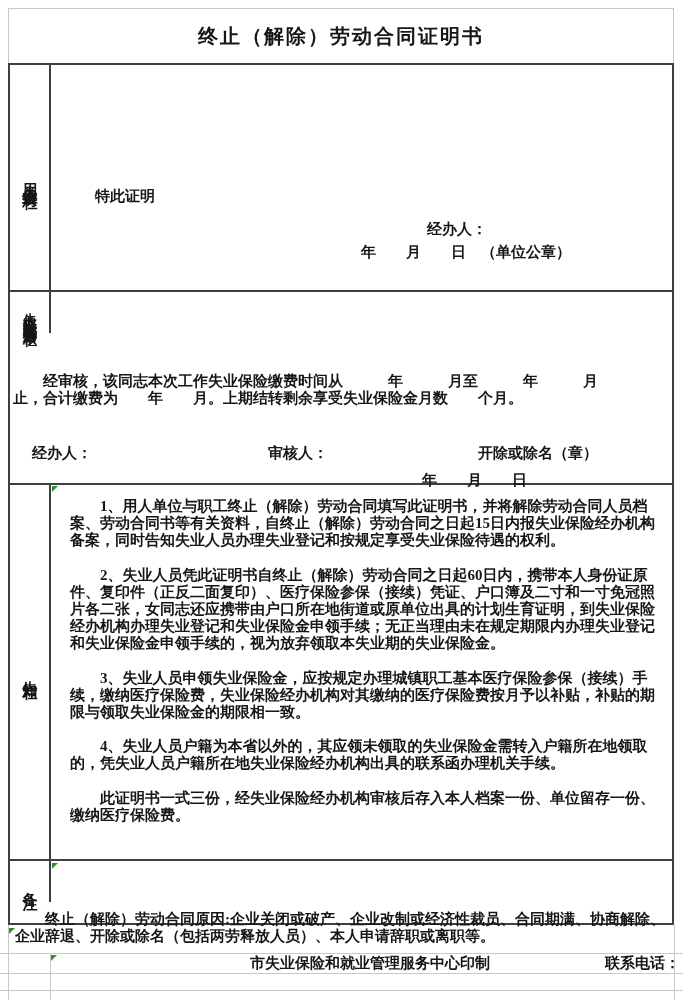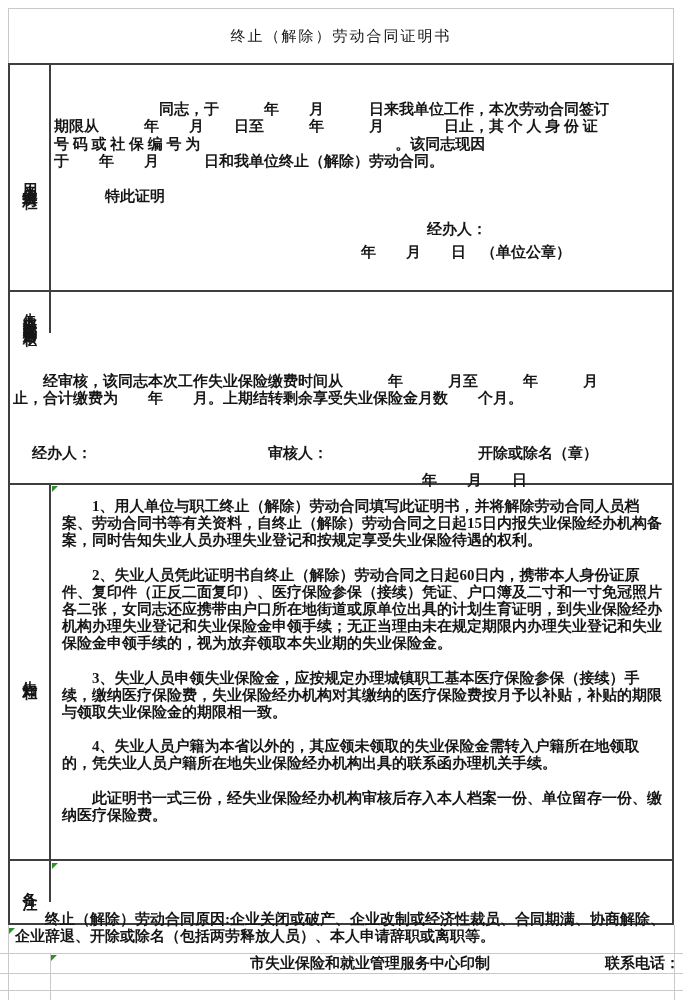--- a/index.html
+++ b/index.html
@@ -14,41 +14,41 @@
     position:relative;width:683px;height:1000px;background:var(--background);
     font-family:"Liberation Serif","DejaVu Serif",serif;font-weight:700;color:var(--text);
     overflow:hidden;margin:0 auto;
   }
   
   .title-cell{
     position:absolute;left:8px;top:8px;width:666px;height:55px;box-sizing:border-box;
     border:1px solid var(--gridline);border-bottom:none;
     display:flex;align-items:center;justify-content:center;
   }
-  .doc-title{margin:0;font-size:15px;letter-spacing:2px;font-weight:400;}
+  .doc-title{margin:0;font-size:20px;letter-spacing:2px;font-weight:700;}
   
   .main-table{
     position:absolute;left:8px;top:63px;width:666px;height:862px;box-sizing:border-box;
     border:2px solid var(--table-border);display:flex;flex-direction:column;
   }
   .t-row{display:flex;box-sizing:border-box;border-bottom:2px solid var(--table-border);}
   .t-row.last{border-bottom:none;}
   .r1{height:227px;} .r2{height:193px;flex-direction:column;} .r3{height:376px;} .r4{height:62px;flex-direction:column;}
   .label-cell{
     width:41px;flex:0 0 41px;box-sizing:border-box;border-right:2px solid var(--table-border);
     display:flex;align-items:center;justify-content:center;
   }
   .vlabel{writing-mode:vertical-rl;text-orientation:upright;font-size:15px;letter-spacing:2px;line-height:1;}
   .vlabel.small{font-size:14px;letter-spacing:2px;}
   .content-cell{position:relative;flex:1;font-size:15px;line-height:17.4px;box-sizing:border-box;}
   .pre{white-space:pre-wrap;margin:0;}
   .abs{position:absolute;}
   
   .notice-body{padding:13px 6px 0 5px;}
-  .notice-body p{margin:0 0 17px 6px;white-space:pre-wrap;line-height:17.2px;}
+  .notice-body p{margin:0 0 17px 14px;white-space:pre-wrap;line-height:17.2px;}
   .remark-body{padding:9px 6px 0 5px;}
   
   .gt{position:absolute;width:0;height:0;border-top:6px solid var(--marker-green);border-right:6px solid transparent;}
   
   .hline{position:absolute;left:0;width:683px;height:1px;background:var(--gridline);}
   .vline{position:absolute;width:1px;background:var(--gridline);}
   .footer-row{position:absolute;left:0;top:954px;width:683px;height:19px;font-size:15px;line-height:19px;padding-left:47px;}
   .printed{position:absolute;left:370px;transform:translateX(-50%);white-space:nowrap;}
   .phone{position:absolute;left:597px;white-space:nowrap;margin-left:8px;}
 </style>
@@ -61,25 +61,21 @@
     <h1 class="doc-title">终止（解除）劳动合同证明书</h1>
   </div>
 
   <div class="main-table">
 
     <div class="t-row r1">
       <div class="label-cell">
         <span class="vlabel">用人单位填写栏</span>
       </div>
       <div class="content-cell">
-        <p class="pre abs" style="left:3px;right:3px;top:36px;">　　　　　　　同志，于　　　年　　月　　　日来我单位工作，本次劳动合同签订
-期限从　　　年　　月　　日至　　　年　　　月　　　　日止，其 个 人 身 份 证
-号 码 或 社 保 编 号 为　　　　　　　　　　　　　。该同志现因
-于　　年　　月　　　日和我单位终止（解除）劳动合同。</p>
-        <div class="abs" style="left:54px;top:123px;">特此证明</div>
+        <div class="abs" style="left:44px;top:123px;">特此证明</div>
         <div class="abs" style="left:376px;top:156px;">经办人：</div>
         <div class="abs" style="left:310px;top:179px;text-align:center;">年　　月　　日　（单位公章）</div>
       </div>
     </div>
 
     <div class="t-row r2">
       <div class="label-cell">
         <span class="vlabel small">失业保险经办机构审核栏</span>
       </div>
       <div class="content-cell">

